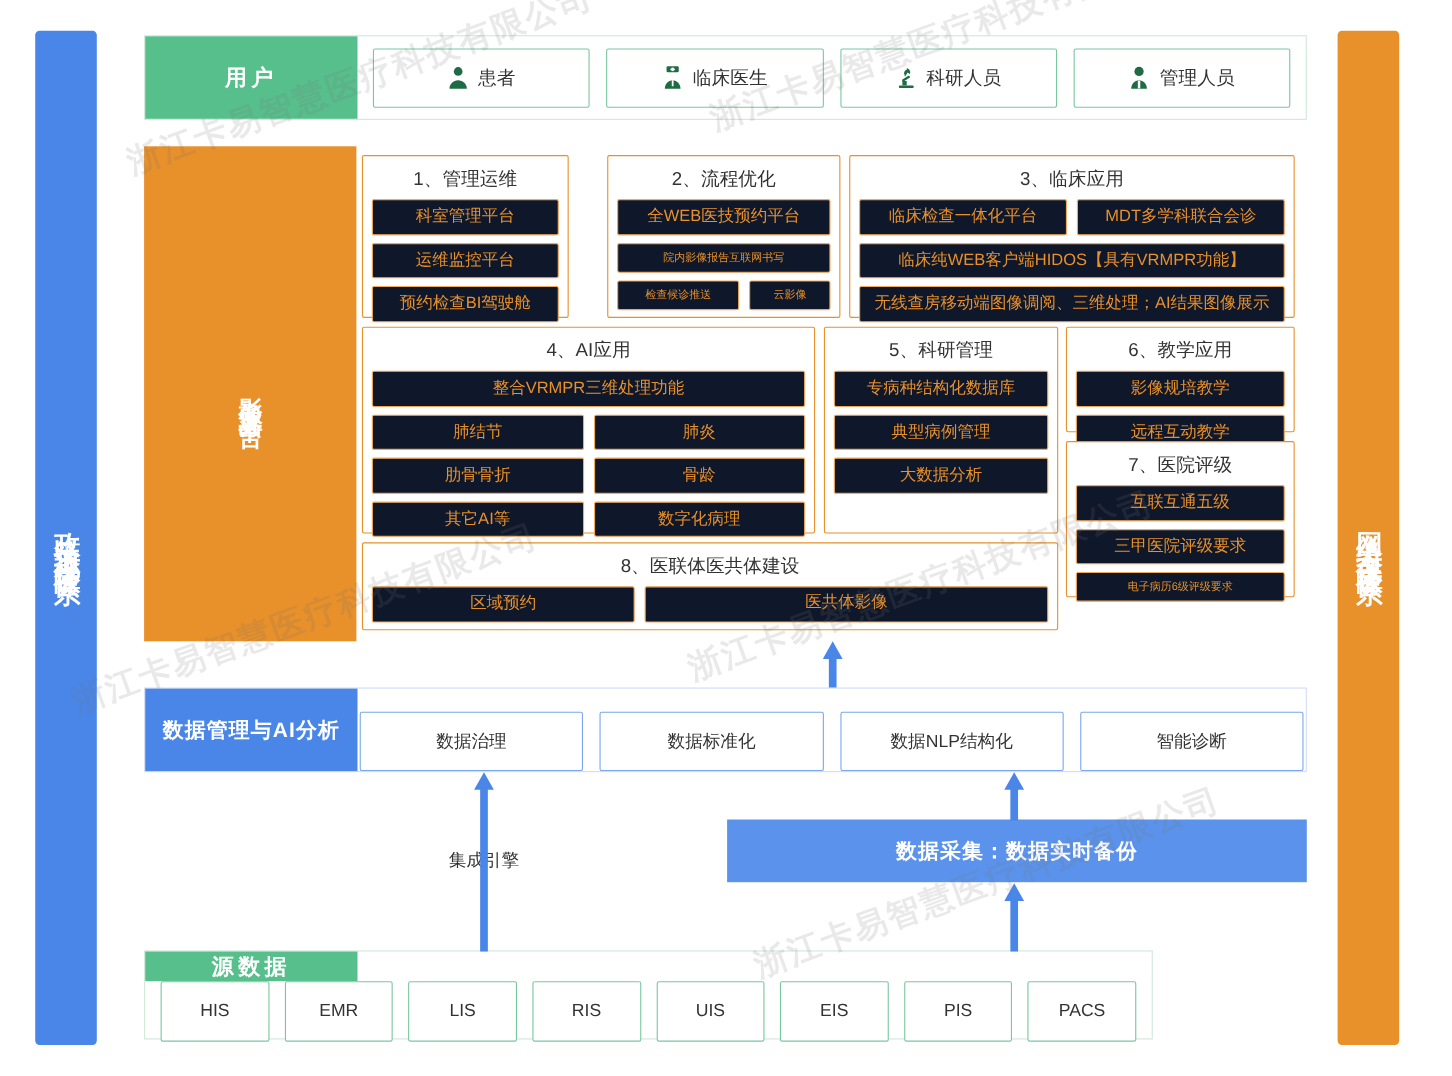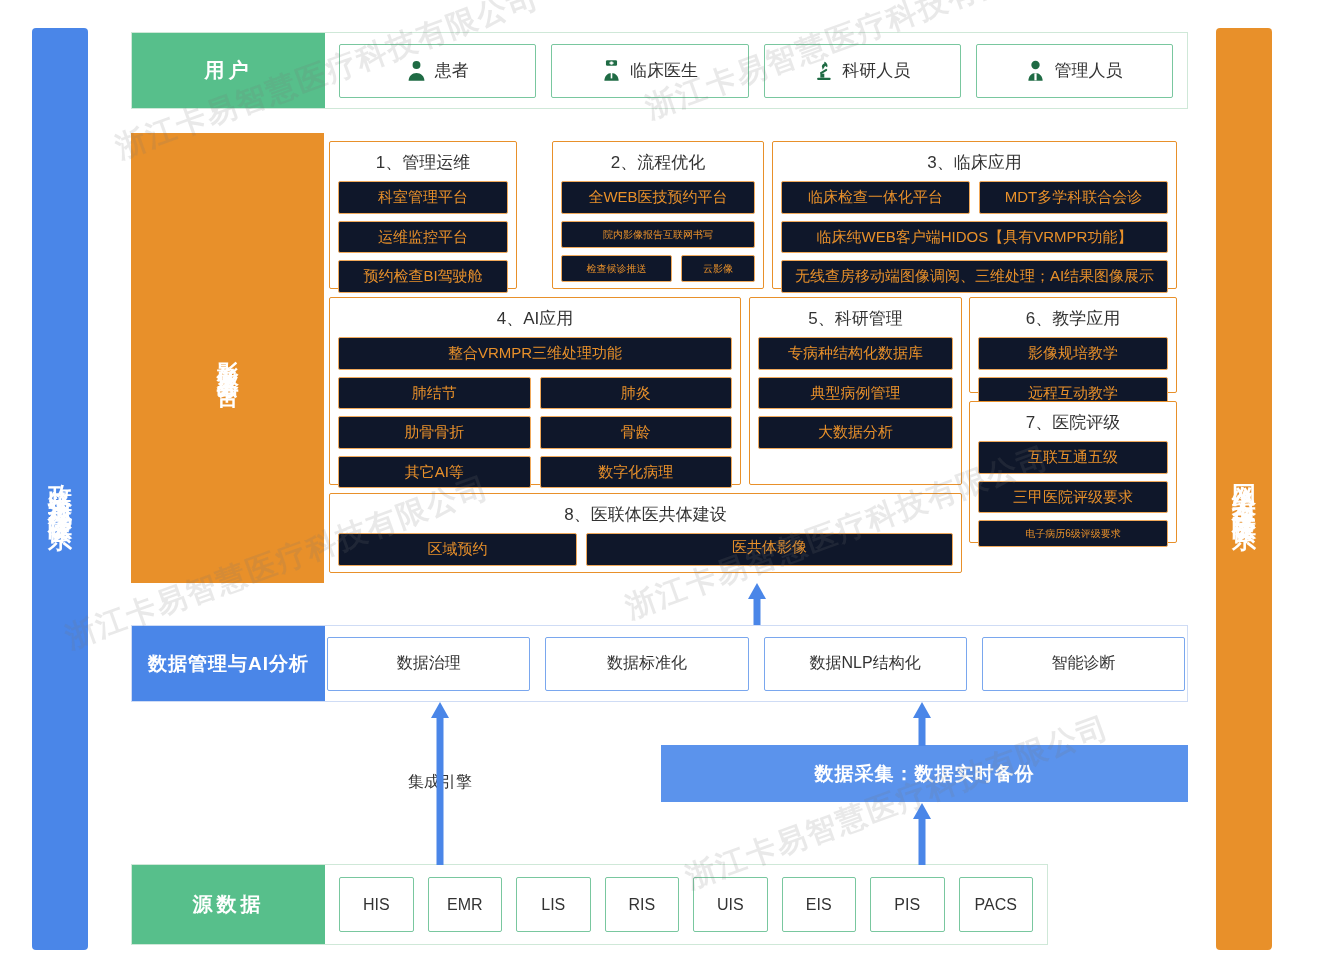--- a/index.html
+++ b/index.html
@@ -95,21 +95,21 @@
     box-sizing:border-box;
     line-height:1.1;
     white-space:nowrap;
   }
   .cell.sm{font-size:10px;}
 
   
   #dm-band{left:131px;top:625px;width:1057px;height:77px;background:#fff;
     border:1px solid #cfdcf5;box-sizing:border-box;display:flex;z-index:2;}
   #dm-label{width:193px;background:#4a86e8;font-size:19px;letter-spacing:1px;}
-  #dm-items{flex:1;display:flex;align-items:center;gap:15px;padding:0 2px;}
+  #dm-items{flex:1;display:flex;align-items:flex-end;gap:15px;padding:0 2px;}
   .dm-box{
     flex:1;height:52px;border:1px solid #7aa7ee;border-radius:2px;
     display:flex;align-items:center;justify-content:center;
     font-size:16px;color:#333;background:#fff;
   }
 
   
   #mid-band{left:131px;top:702px;width:1057px;height:160px;background:#fff;z-index:1;}
   #collect-bar{
     position:absolute;left:661px;top:745px;width:527px;height:57px;
@@ -117,21 +117,21 @@
     display:flex;align-items:center;justify-content:center;letter-spacing:1px;
     z-index:2;
   }
   #engine-label{
     position:absolute;left:372px;top:772px;width:136px;text-align:center;
     font-size:16px;color:#333;z-index:3;background:transparent;
   }
 
   
   #src-band{left:131px;top:864px;width:917px;height:81px;background:#fff;
-    border:1px solid #cfe8d8;box-sizing:border-box;display:flex;z-index:2;}
+    border:1px solid #cfe8d8;box-sizing:border-box;display:flex;z-index:2;flex-direction:column;}
   #src-label{width:193px;background:#57bf8b;font-size:20px;letter-spacing:4px;}
   #src-items{flex:1;display:flex;align-items:center;gap:14px;padding:0 14px;}
   .src-box{
     flex:1;height:53px;border:1px solid #79c79f;border-radius:2px;
     display:flex;align-items:center;justify-content:center;
     font-size:16px;color:#333;background:#fff;
   }
 
   
   .arrow{position:absolute;z-index:4;}

